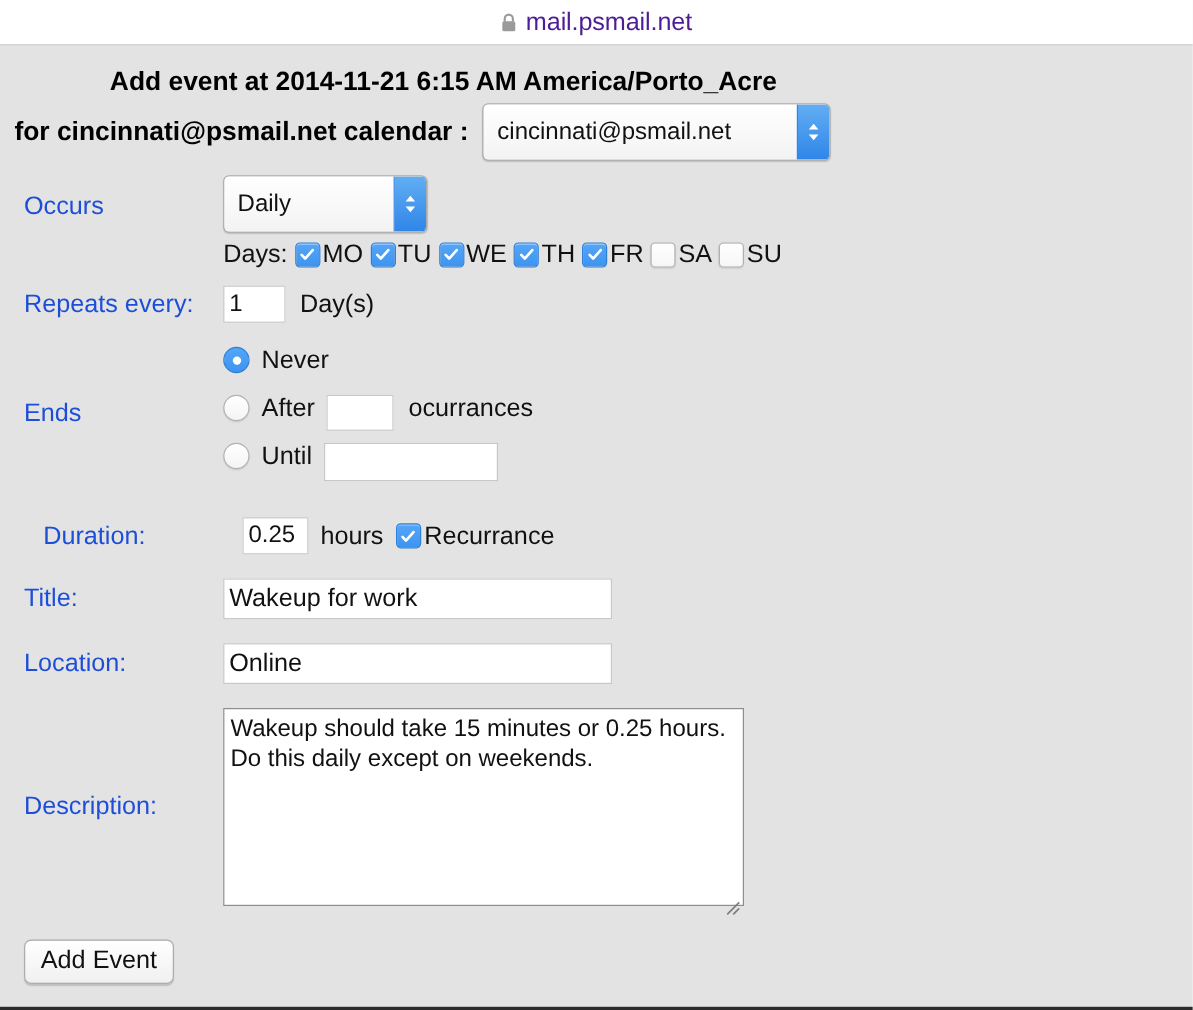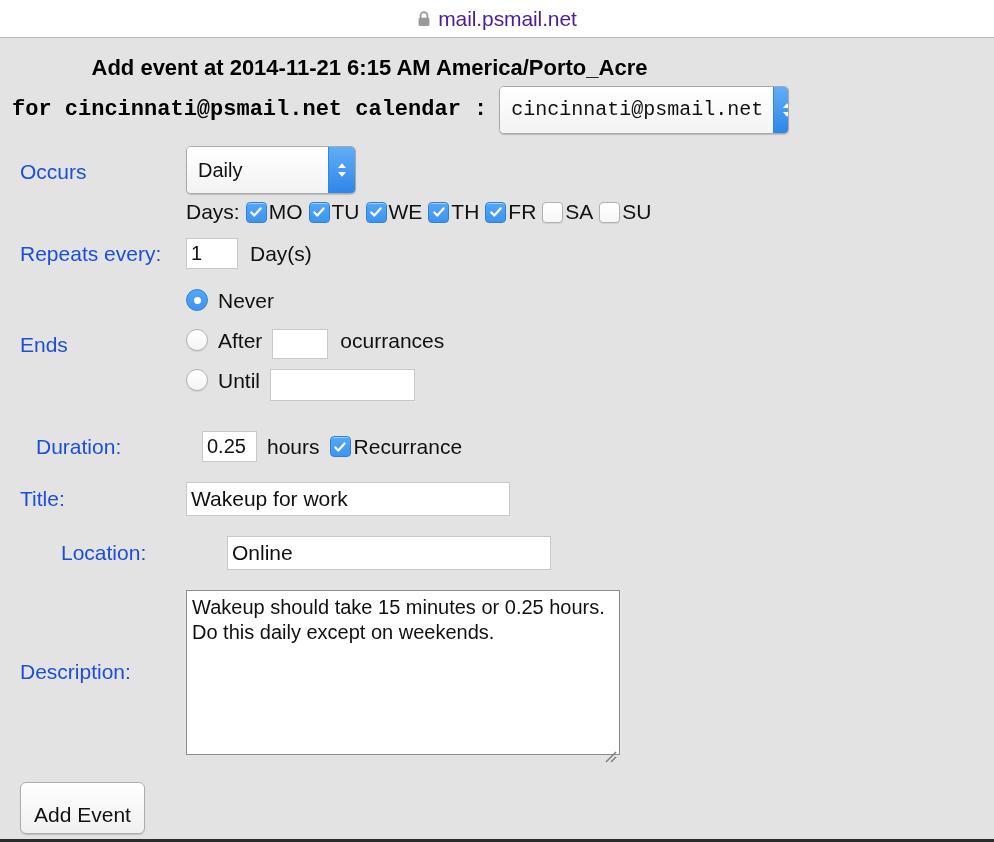--- a/index.html
+++ b/index.html
@@ -63,21 +63,20 @@
     line-height: 30px;
     white-space: nowrap;
   }
   .heading-line2 {
     display: flex;
     align-items: center;
     padding-left: 12px;
     line-height: 30px;
     margin-top: 3px;
     white-space: nowrap;
-    font-family: Liberation Mono, monospace;
   }
 
   
   .mac-select {
     display: inline-flex;
     align-items: stretch;
     height: 48px;
     border: 1px solid #a9a9a9;
     border-radius: 5px;
     background: #ffffff;
@@ -223,21 +222,21 @@
     height: 40px;
   }
   .ends-ctl .ends-line .etxt { margin-left: 10px; margin-right: 10px; }
 
   .duration-row { margin-top: 22px; }
   .duration-ctl { display: flex; align-items: center; }
   .duration-ctl .hours { margin: 0 10px 0 10px; }
   .duration-ctl .recur-lbl { margin-left: 3px; }
 
   .title-row    { margin-top: 20px; }
-  .location-row { margin-top: 20px; padding-left: 41px; }
+  .location-row { margin-top: 20px; }
   .desc-row     { margin-top: 20px; }
 
   
   .ta-wrap { position: relative; display: inline-block; }
   .ta {
     width: 434px;
     height: 165px;
     border: 1px solid #8d8d8d;
     background: #ffffff;
     font-family: "Liberation Sans", sans-serif;
@@ -261,21 +260,21 @@
 
   
   .btn-row { margin-top: 22px; padding-left: 20px; }
   .btn {
     font-family: "Liberation Sans", sans-serif;
     font-size: 21px;
     color: #111;
     background: linear-gradient(to bottom, #ffffff, #f0f0f0);
     border: 1px solid #adadad;
     border-radius: 6px;
-    padding: 20px 13px 6px 13px;
+    padding: 5px 13px 6px 13px;
     box-shadow: 0 1px 1px rgba(0,0,0,0.16);
     cursor: pointer;
   }
   .desc-lbl { padding-top: 70px; }
 </style>
 </head>
 <body>
 
 <div class="titlebar">
   <div class="titlebar-inner">

